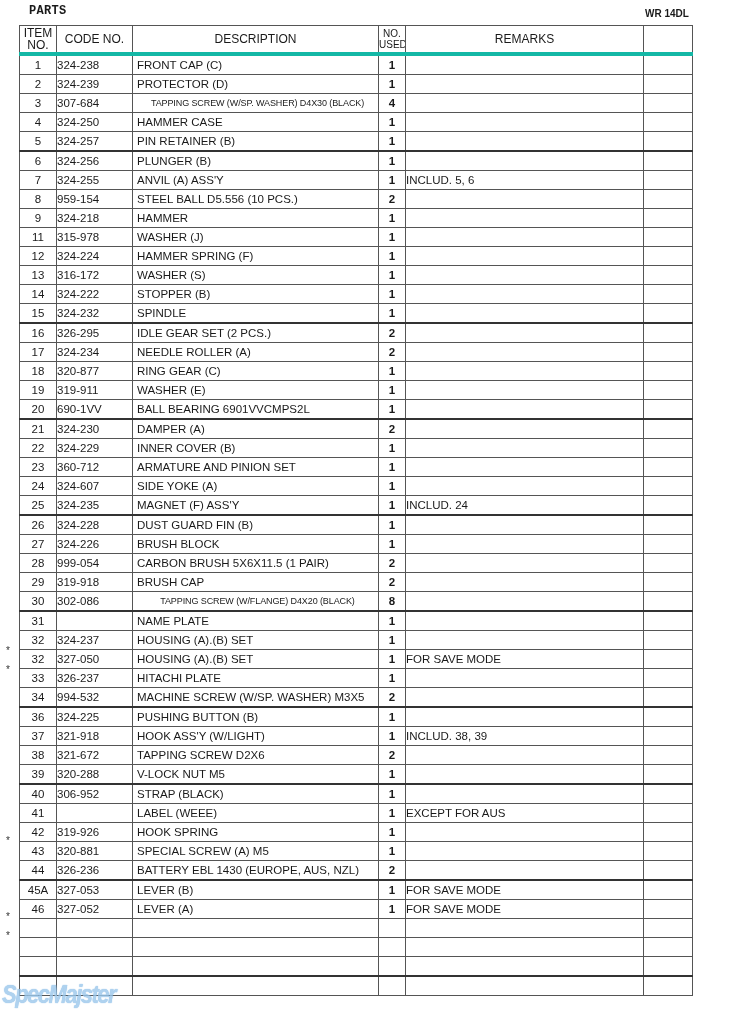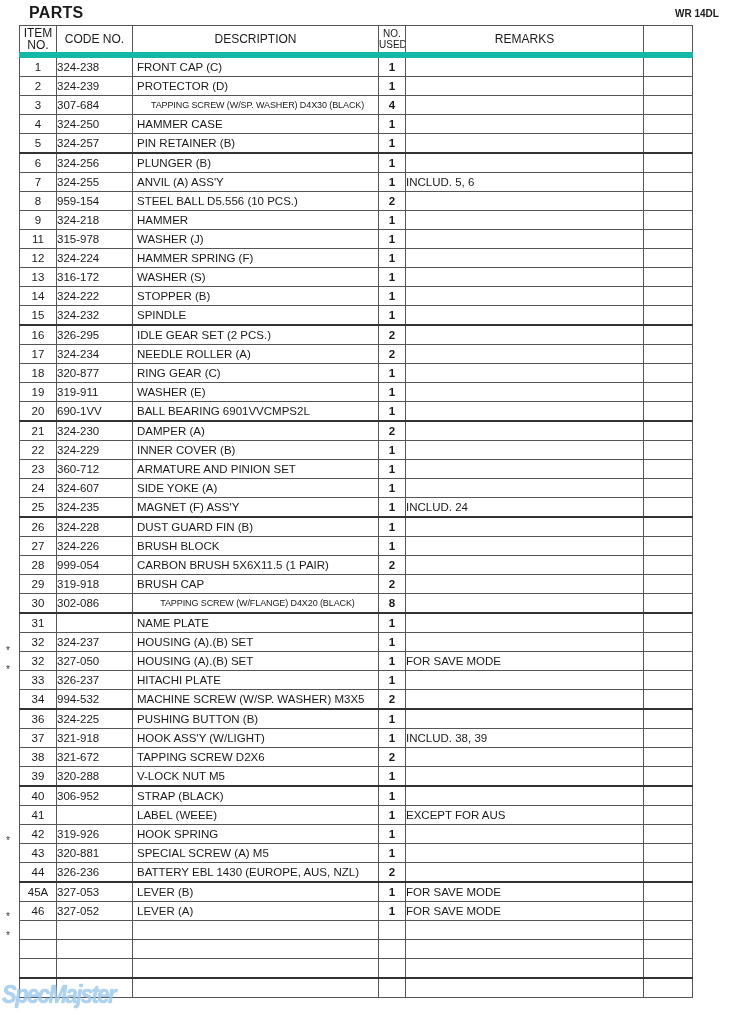--- a/index.html
+++ b/index.html
@@ -1,22 +1,22 @@
 <!DOCTYPE html>
 <html><head>
 <meta charset="utf-8">
 <style>
   html, body { margin:0; padding:0; background:#ffffff; }
   body { width:730px; height:1024px; position:relative; overflow:hidden;
          font-family:"Liberation Sans", sans-serif; color:#1a1a1a; }
-  .title { position:absolute; left:29px; top:4px; font-size:16px; font-weight:bold; letter-spacing:0.3px; }
-  .model { position:absolute; left:675px; top:8px; font-size:10px; font-weight:bold; }
+  .title { position:absolute; left:29px; top:4px; font-size:12px; font-weight:bold; letter-spacing:0.3px;font-family:Liberation Mono, monospace; }
+  .model { position:absolute; left:645px; top:8px; font-size:10px; font-weight:bold; }
   table { position:absolute; left:19px; top:25px; border-collapse:collapse; table-layout:fixed; width:673px; }
   td, th { border:1px solid #555; padding:0; font-size:11.5px; height:18px; line-height:18px; white-space:nowrap; overflow:hidden; }
-  th { font-weight:normal; font-size:12px; height:26px; line-height:12px; border-bottom:6px solid #14b8a6; }
+  th { font-weight:normal; font-size:12px; height:26px; line-height:12px; border-bottom:4px solid #14b8a6; }
   th.small { font-size:10px; line-height:11px; }
   td.item { text-align:center; }
   td.code { }
   td.desc { padding-left:4px; }
   td.desc.small { font-size:9px; letter-spacing:-0.1px;text-align:center; }
   td.qty { text-align:center; font-weight:bold; }
   tr.sep td { border-bottom:2px solid #333; }
   col.c1 { width:37px; } col.c2 { width:76px; } col.c3 { width:246px; }
   col.c4 { width:27px; } col.c5 { width:238px; } col.c6 { width:49px; }
   .star { position:absolute; left:6px; font-size:10px; color:#333; }

